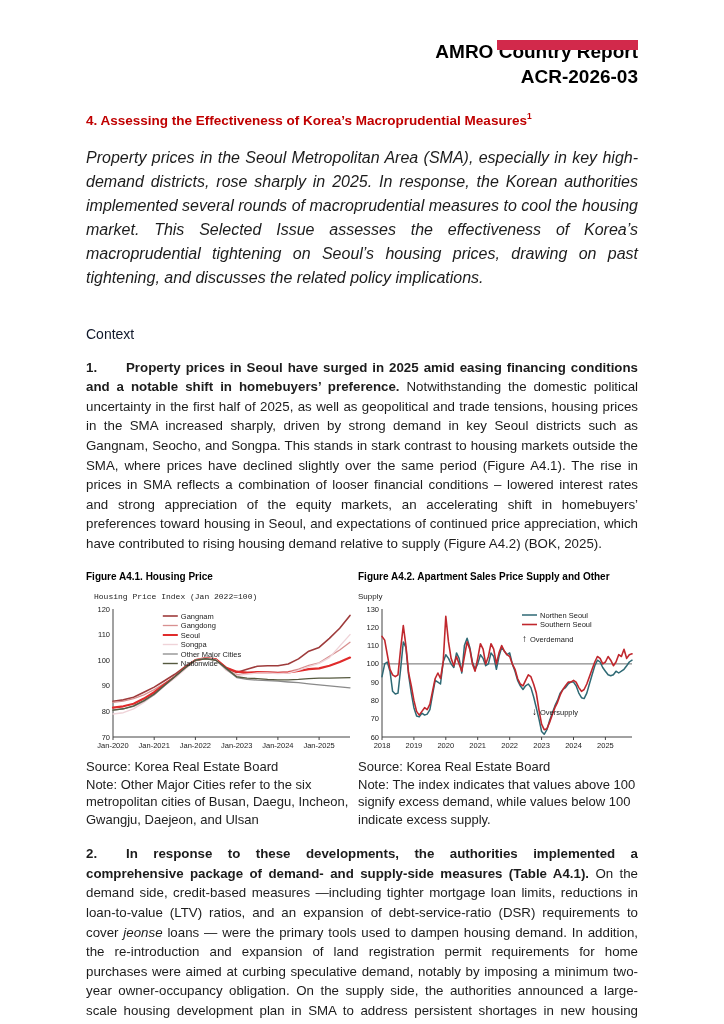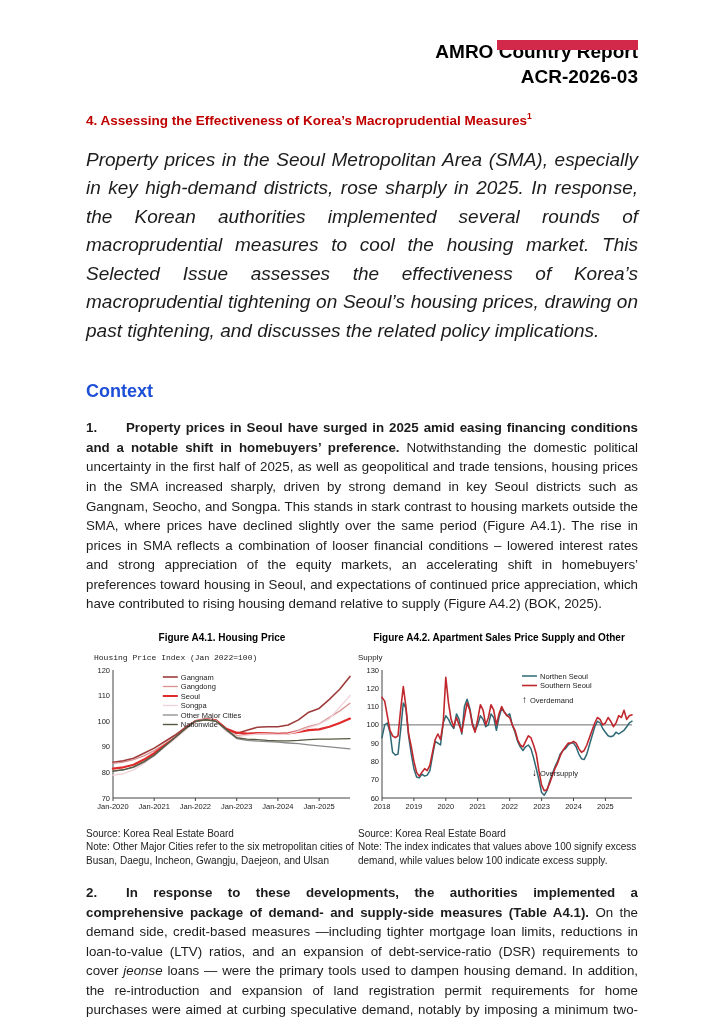--- a/index.html
+++ b/index.html
@@ -2,32 +2,32 @@
 <html><head>
 <meta charset="utf-8">
 <style>
   html,body{margin:0;padding:0;background:#ffffff;}
   body{width:724px;height:1024px;overflow:hidden;font-family:"Liberation Sans",sans-serif;color:#1c1c1c;}
   .page{position:relative;width:724px;height:1024px;box-sizing:border-box;padding:0 86px;}
   .top-bar{position:absolute;left:497px;top:0;width:141px;height:10px;background:#D2294B;}
   .doc-header{margin-top:40px;text-align:right;font-weight:bold;font-size:19px;line-height:1.3;color:#000;}
   .section-title{margin:22px 0 18px 0;font-size:13.5px;font-weight:bold;color:#C00000;}
   .section-title sup{font-size:8.5px;}
-  .intro{margin:16px 0 0 0;font-size:19px;line-height:1.5;font-style:italic;text-align:justify;}
-  .context-heading{margin:36px 0 0 0;font-size:18px;font-weight:bold;color:#1d4ed8;}
+  .intro{margin:16px 0 0 0;font-size:16px;line-height:1.5;font-style:italic;text-align:justify;}
+  .context-heading{margin:36px 0 0 0;font-size:14px;font-weight:normal;color:#0f172a;}
   .para{margin:16px 0 0 0;font-size:13.3px;line-height:1.47;text-align:justify;}
   .para .pnum{font-weight:bold;display:inline-block;width:40px;}
   .figures{display:flex;justify-content:space-between;margin-top:18px;}
   .figure{display:block;}
   .figure.f1{width:272px;}
   .figure.f2{width:282px;}
-  .fig-title{font-size:10px;font-weight:bold;text-align:center;color:#000;margin-bottom:10px;white-space:nowrap;}
+  .fig-title{font-size:10px;font-weight:bold;color:#000;margin-bottom:10px;white-space:nowrap;}
   .chart-subtitle{font-size:8px;color:#222;margin:0 0 1px 0;}
   .f1 .chart-subtitle{margin-left:8px;font-family:Liberation Mono, monospace;}
-  .fig-source{font-size:10px;line-height:1.35;color:#222;margin-top:8px;}
+  .fig-source{font-size:13px;line-height:1.35;color:#222;margin-top:0;}
   .tick{font:7.5px "Liberation Sans",sans-serif;fill:#222;}
   .legend-label{font:7.5px "Liberation Sans",sans-serif;fill:#222;}
   .anno-arrow{font:bold 10px "Liberation Sans",sans-serif;fill:#000;}
   .axis{stroke:#444;stroke-width:1;}
   .footnote-block{margin-top:36px;}
   .footnote-rule{width:180px;border-top:1.2px solid #555;margin-bottom:5px;}
   .footnote{font-size:9.5px;color:#6f6f6f;}
   .footnote sup{font-size:7px;}
 </style>
 </head>

